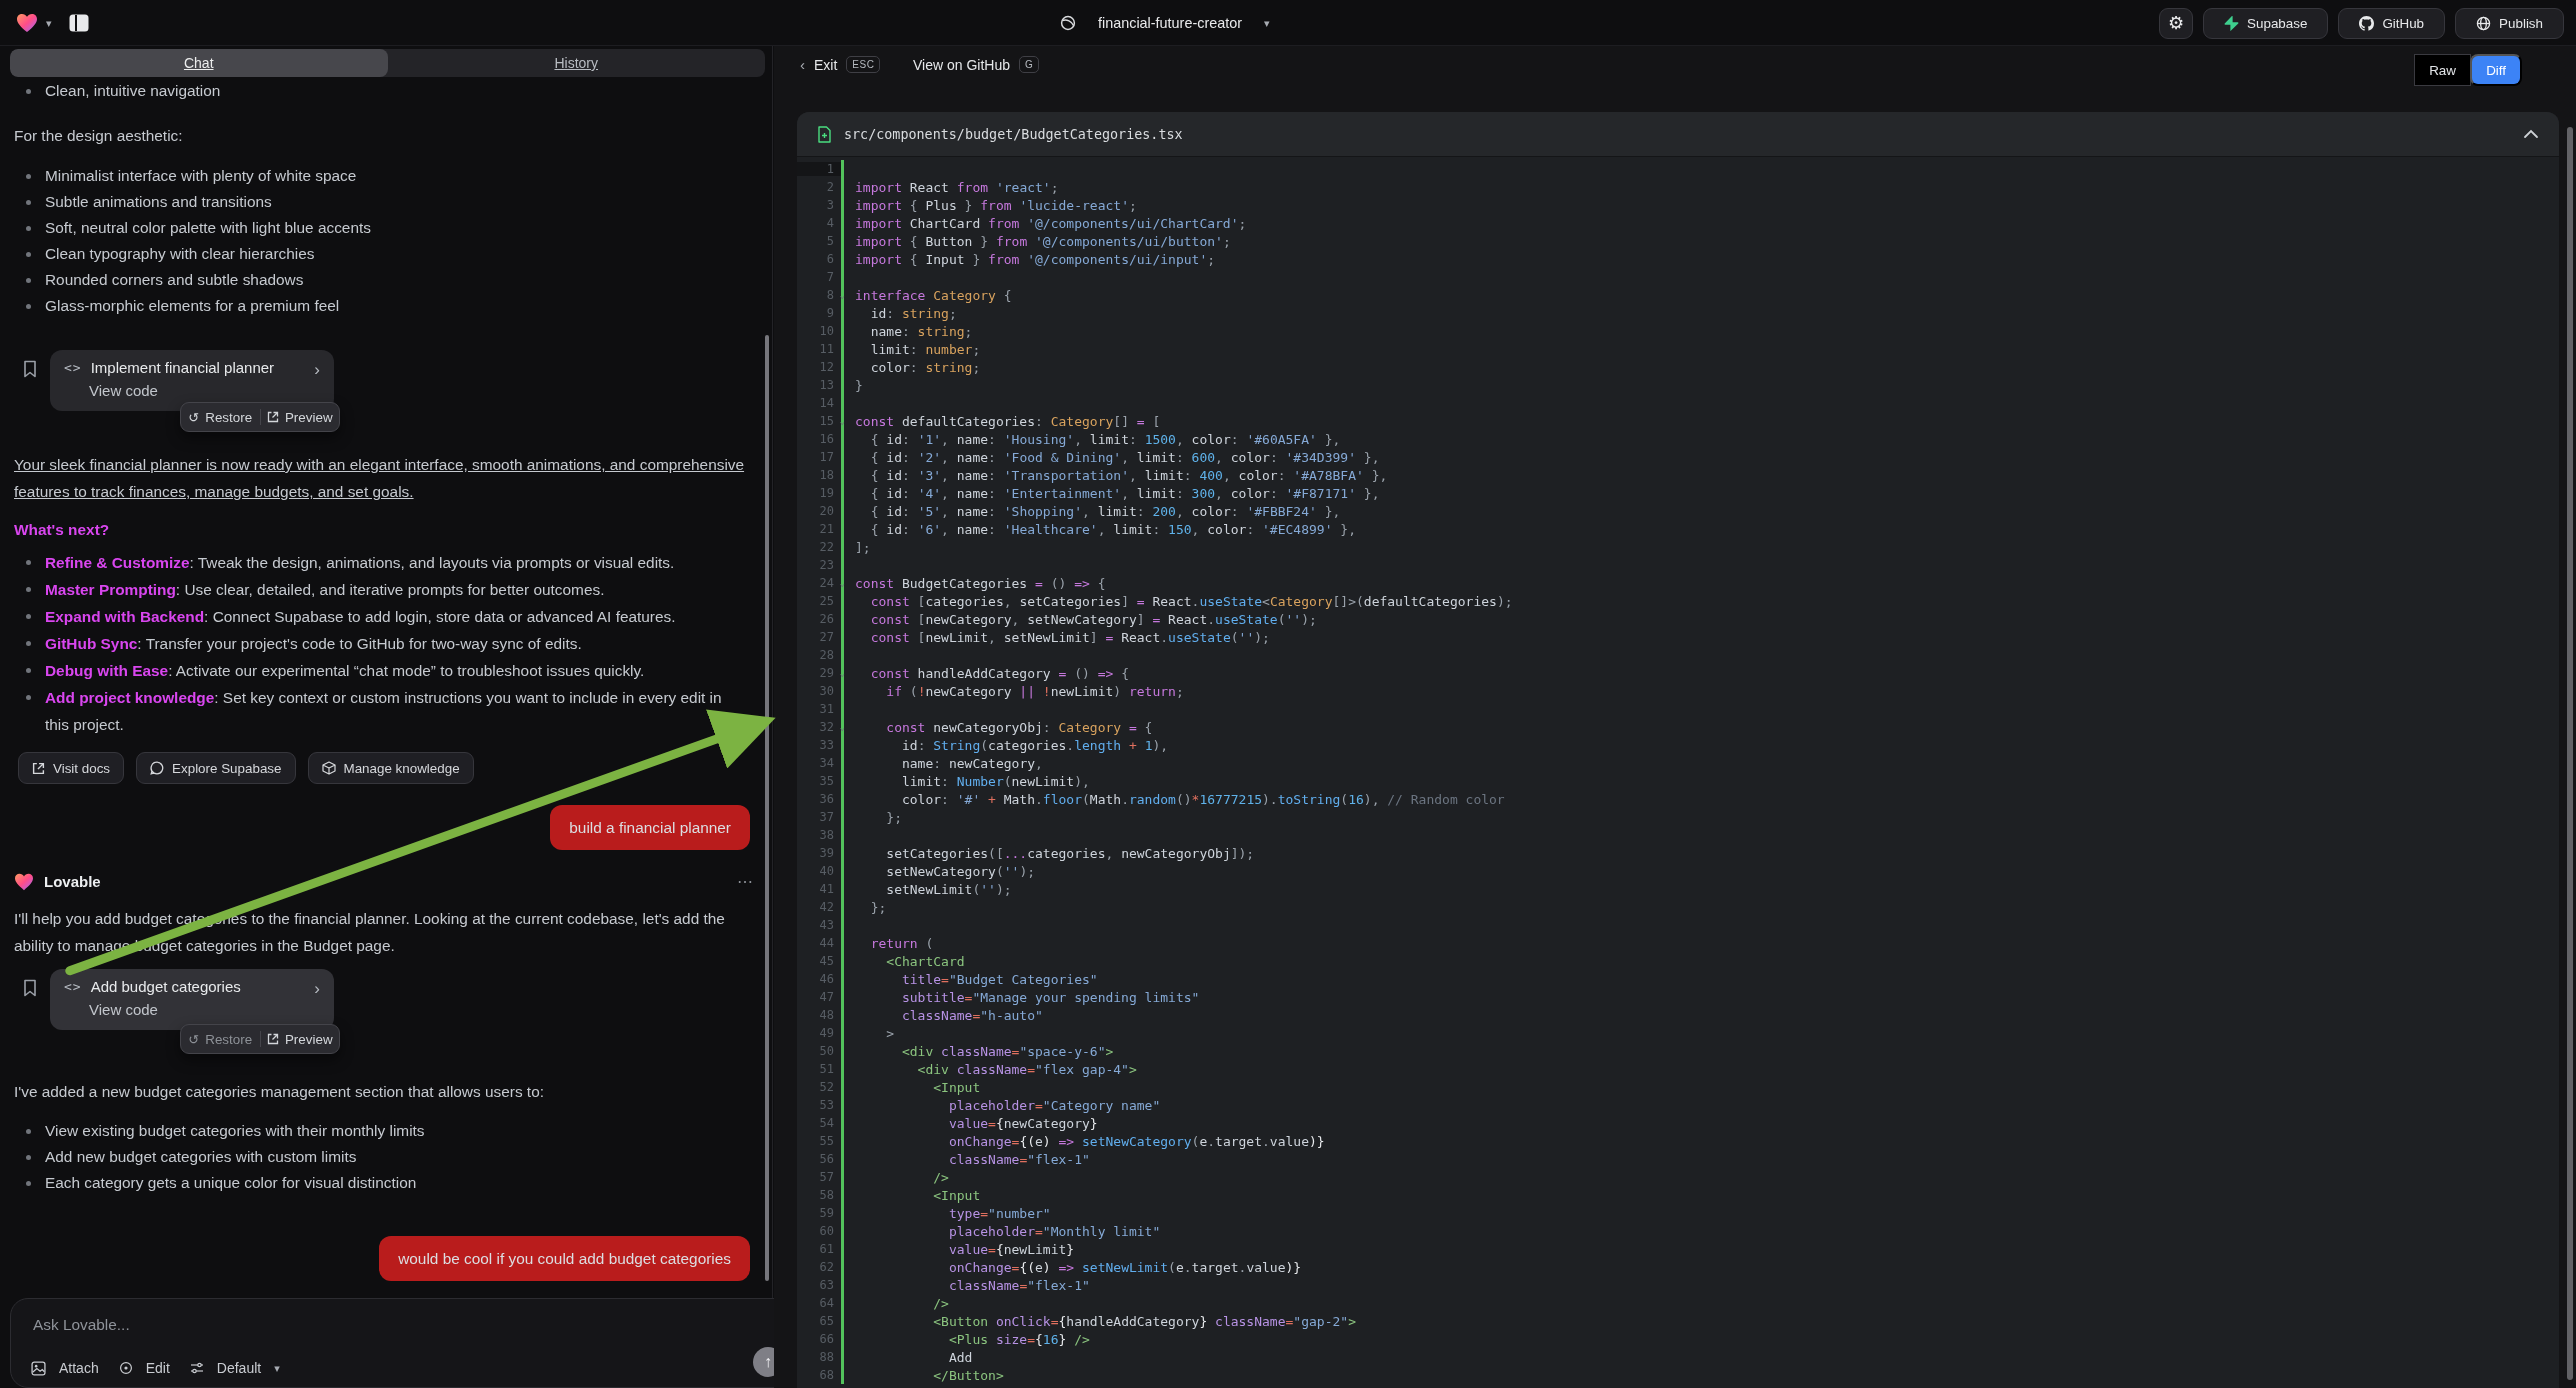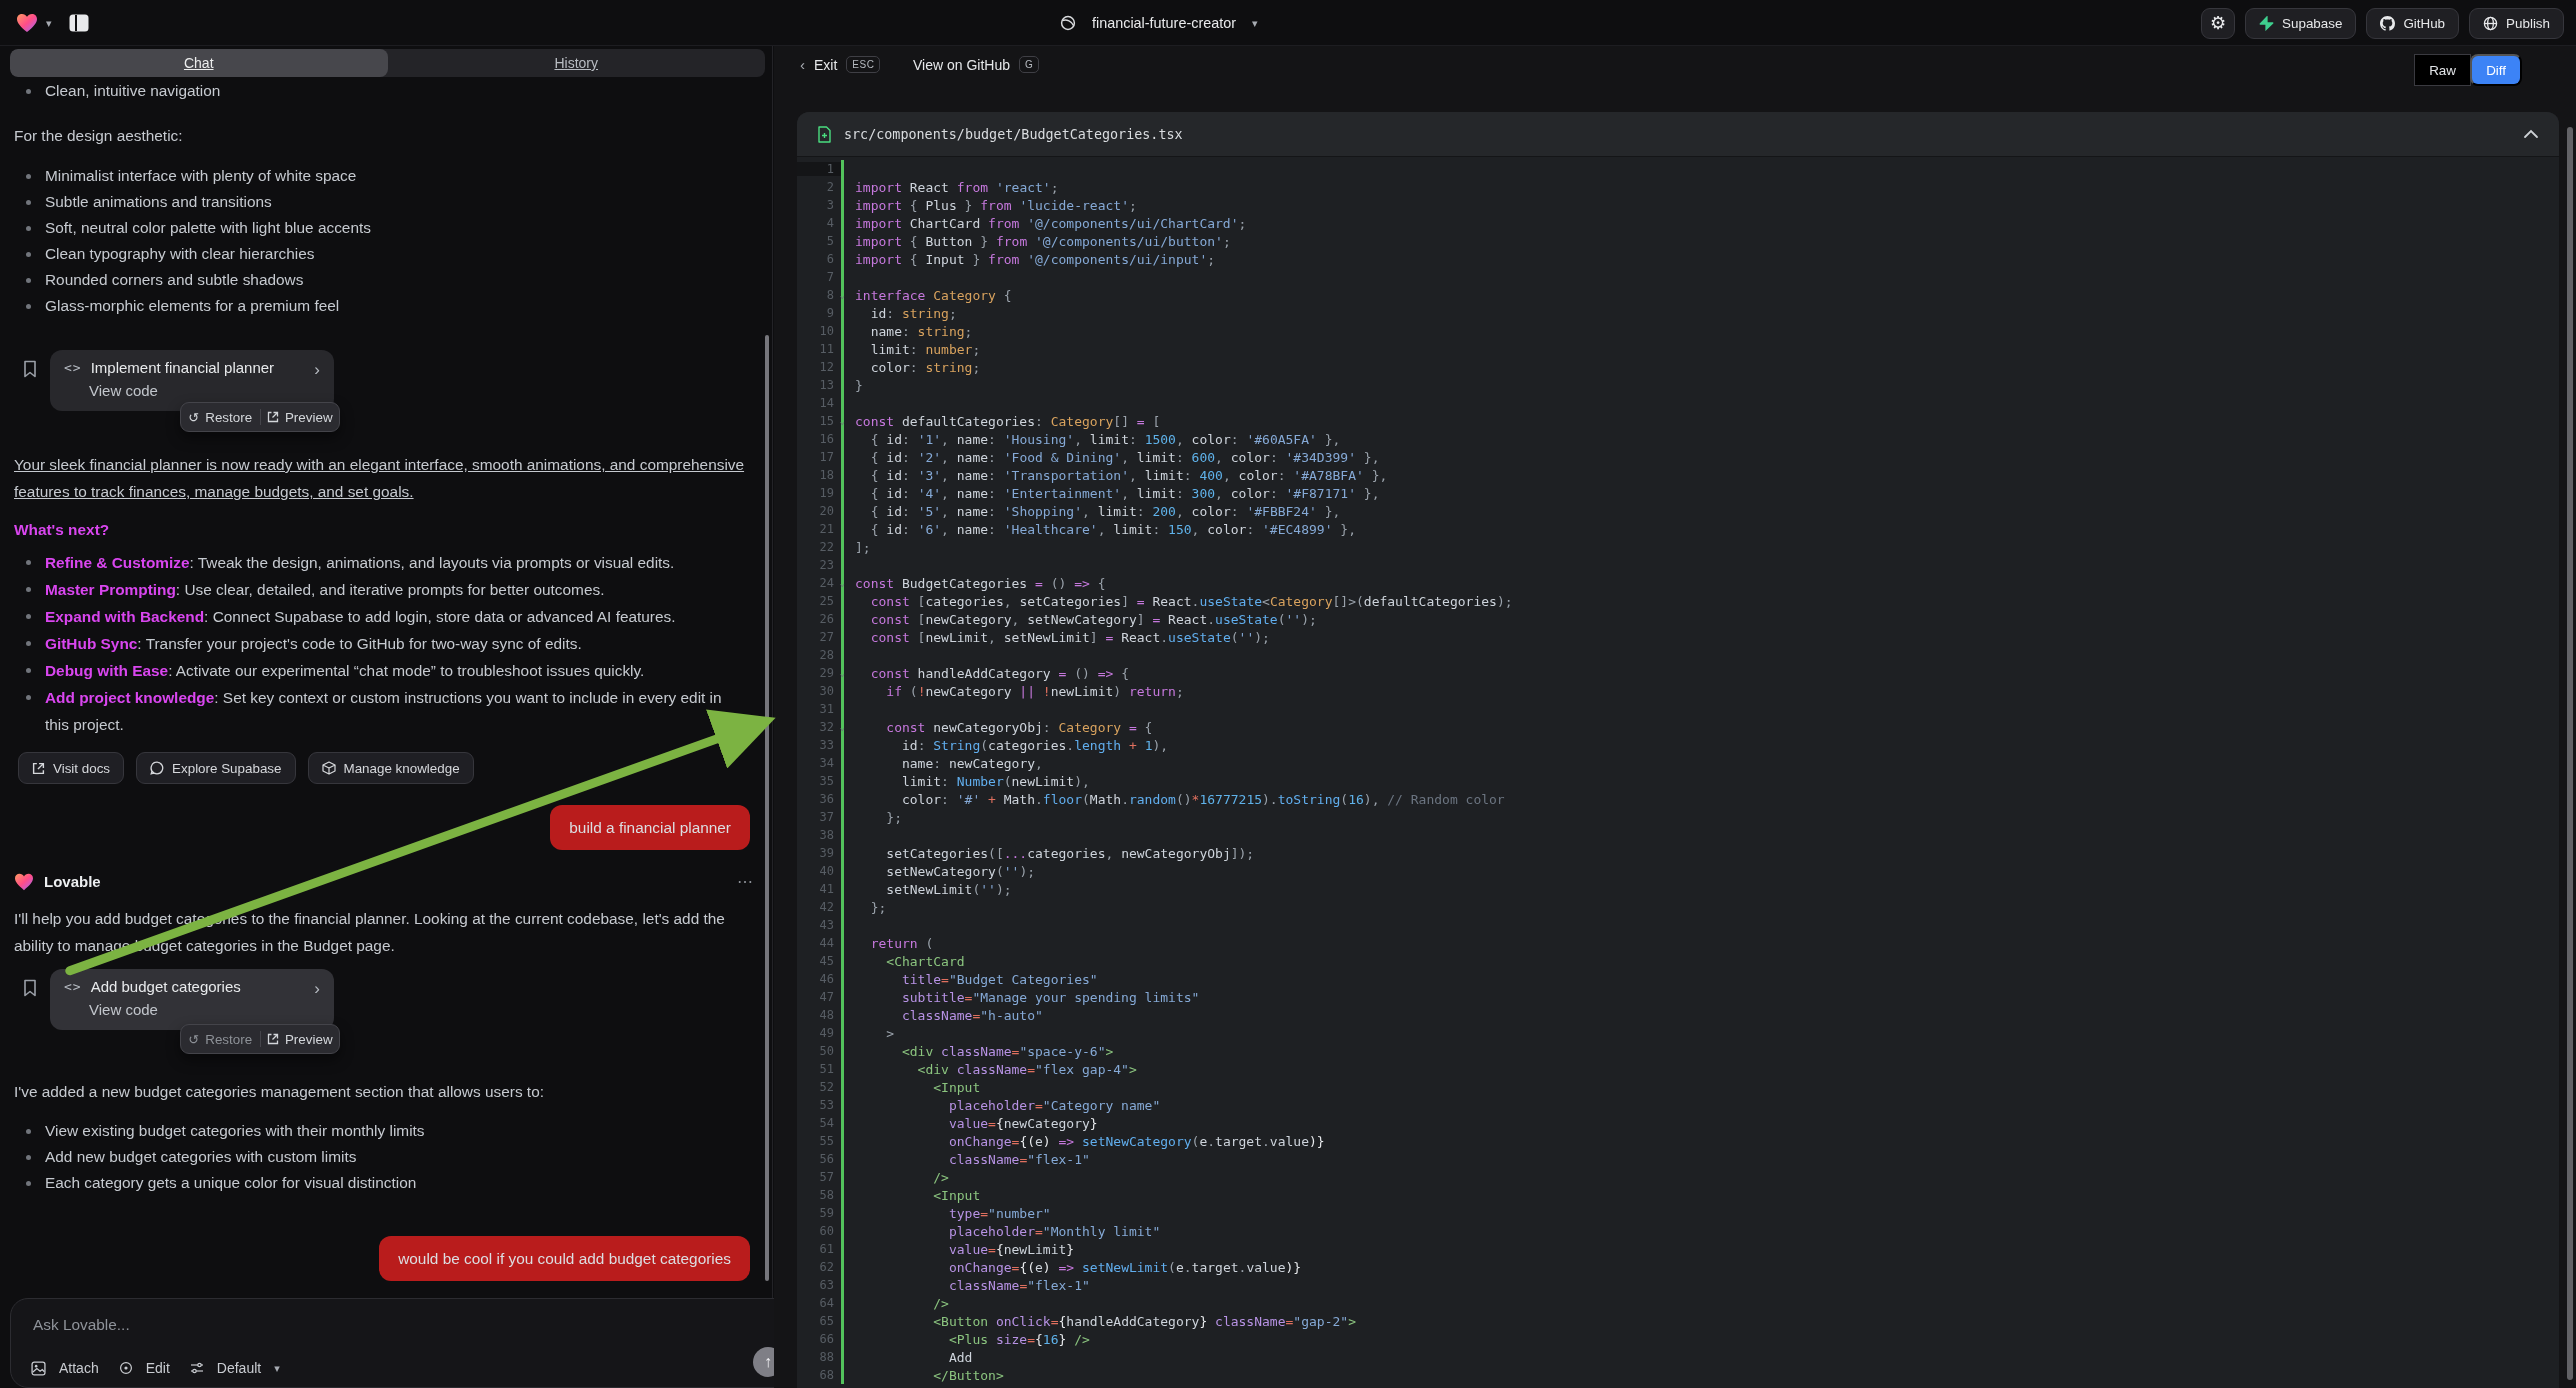--- a/index.html
+++ b/index.html
@@ -2,24 +2,24 @@
 <html><head>
 <meta charset="utf-8">
 <style>
   * { margin:0; padding:0; box-sizing:border-box; }
   html,body { width:2576px; height:1388px; background:#0e0e10; font-family:"Liberation Sans",sans-serif; overflow:hidden; }
   .stage { position:absolute; inset:0; width:2576px; height:1388px; }
 
   
   .topbar { position:absolute; left:0; top:0; width:2576px; height:46px; background:#0e0e10; border-bottom:1px solid #1d1d21; z-index:5; }
   .tb-left { position:absolute; left:16px; top:0; height:46px; display:flex; align-items:center; gap:8px; }
-  .tb-center { position:absolute; left:1060px; top:0; height:46px; display:flex; align-items:center; gap:16px; }
+  .tb-center { position:absolute; left:1060px; top:0; height:46px; display:flex; align-items:center; gap:22px; }
   .tb-right { position:absolute; right:12px; top:0; height:46px; display:flex; align-items:center; gap:10px; }
   .proj-name { color:#e9eaec; font-size:14.4px; }
-  .tb-btn { height:31px; background:#1f1f23; border:1px solid #36363c; border-radius:9px; color:#e7e8ea; font-size:13.4px; display:flex; align-items:center; gap:8px; padding:0 13px; cursor:pointer; }
+  .tb-btn { height:31px; background:#1f1f23; border:1px solid #36363c; border-radius:9px; color:#e7e8ea; font-size:13.4px; display:flex; align-items:center; gap:8px; padding:0 20px; cursor:pointer; }
   .tb-btn.icon-only { width:34px; justify-content:center; padding:0; }
   .chev { color:#a7abb2; font-size:11px; line-height:1; }
   .gear-glyph { font-size:18px; color:#e9eaec; line-height:1; }
 
   
   .chat { position:absolute; left:0; top:46px; width:773px; height:1342px; background:#0e0e10; border-right:1px solid #232327; }
   .tabs { position:absolute; left:10px; top:3px; width:755px; height:28px; background:#242428; border-radius:8px; display:flex; overflow:hidden; }
   .tab { flex:1; display:flex; align-items:center; justify-content:center; font-size:14px; color:#b9bdc3; cursor:pointer;text-decoration:underline; }
   .tab.active { background:#47474c; color:#eceded; border-radius:8px; }
 

